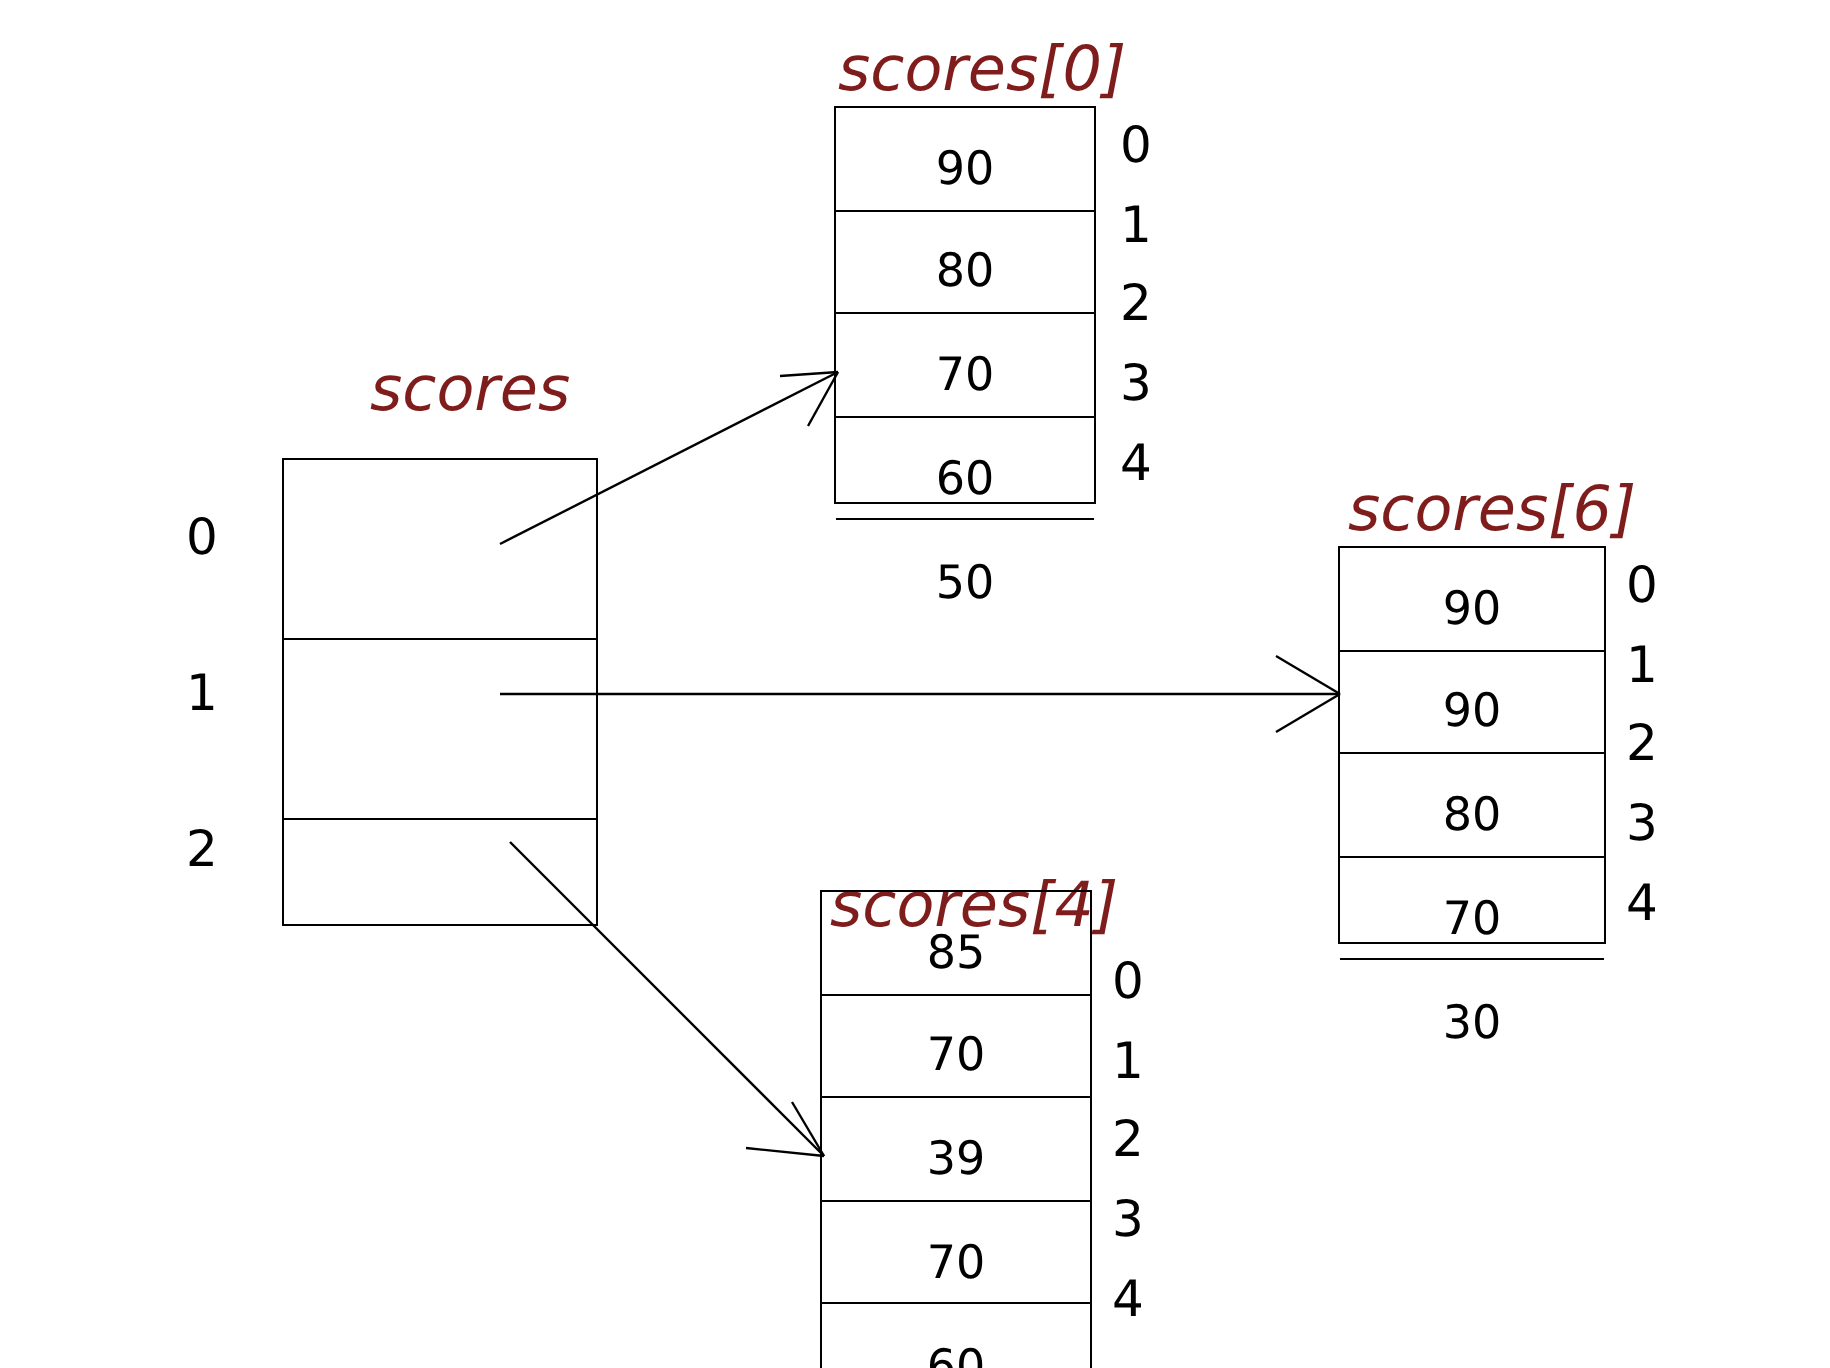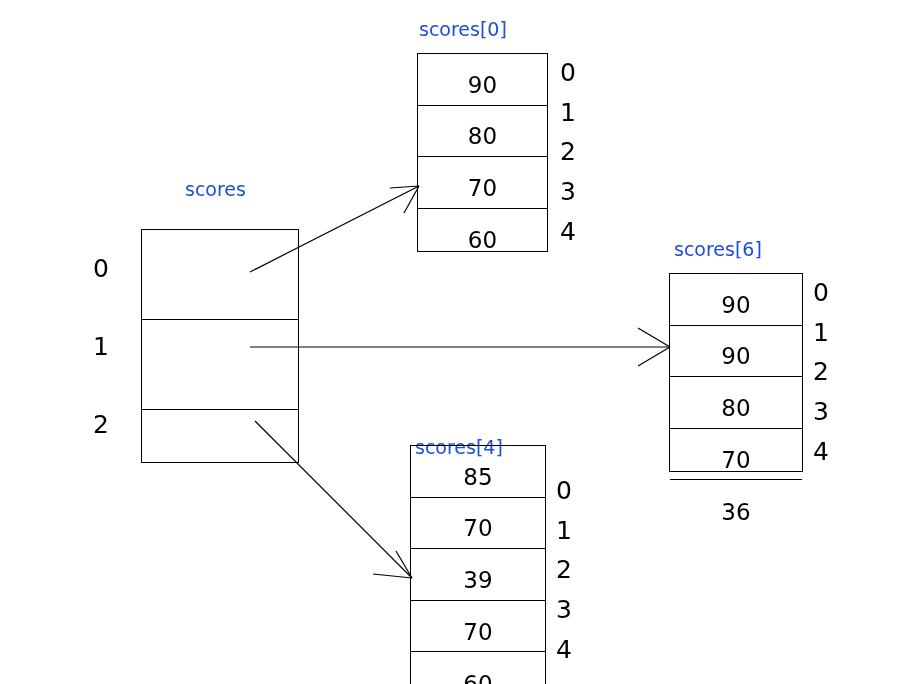--- a/index.html
+++ b/index.html
@@ -50,24 +50,25 @@
     color: #000000;
     margin-top: 12px;
   }
   .array-cell:last-child {
     border-bottom: none;
   }
 
   
   .array-title {
     position: absolute;
-    font-size: 19px;
+    font-size: 31px;
     line-height: 1;
     white-space: nowrap;
-    color: #1d4ed8;
+    color: #7f1d1d;
+    font-style: italic;
   }
 
   
   .index-col {
     position: absolute;
     display: flex;
     flex-direction: column;
   }
   .index-label {
     display: flex;
@@ -148,38 +149,39 @@
     <div class="array-cell"></div>
   </div>
 
   <div class="array-title" id="title0">scores[0]</div>
 
   <div class="array-box" id="box0">
     <div class="array-cell">90</div>
     <div class="array-cell">80</div>
     <div class="array-cell">70</div>
     <div class="array-cell">60</div>
+    <div class="array-cell">50</div>
   </div>
 
   <div class="index-col" id="idx0">
     <div class="index-label">0</div>
     <div class="index-label">1</div>
     <div class="index-label">2</div>
     <div class="index-label">3</div>
     <div class="index-label">4</div>
   </div>
 
   <div class="array-title" id="title1">scores[6]</div>
 
   <div class="array-box" id="box1">
     <div class="array-cell">90</div>
     <div class="array-cell">90</div>
     <div class="array-cell">80</div>
     <div class="array-cell">70</div>
-    <div class="array-cell">36</div>
+    <div class="array-cell">30</div>
   </div>
 
   <div class="index-col" id="idx1">
     <div class="index-label">0</div>
     <div class="index-label">1</div>
     <div class="index-label">2</div>
     <div class="index-label">3</div>
     <div class="index-label">4</div>
   </div>
 

